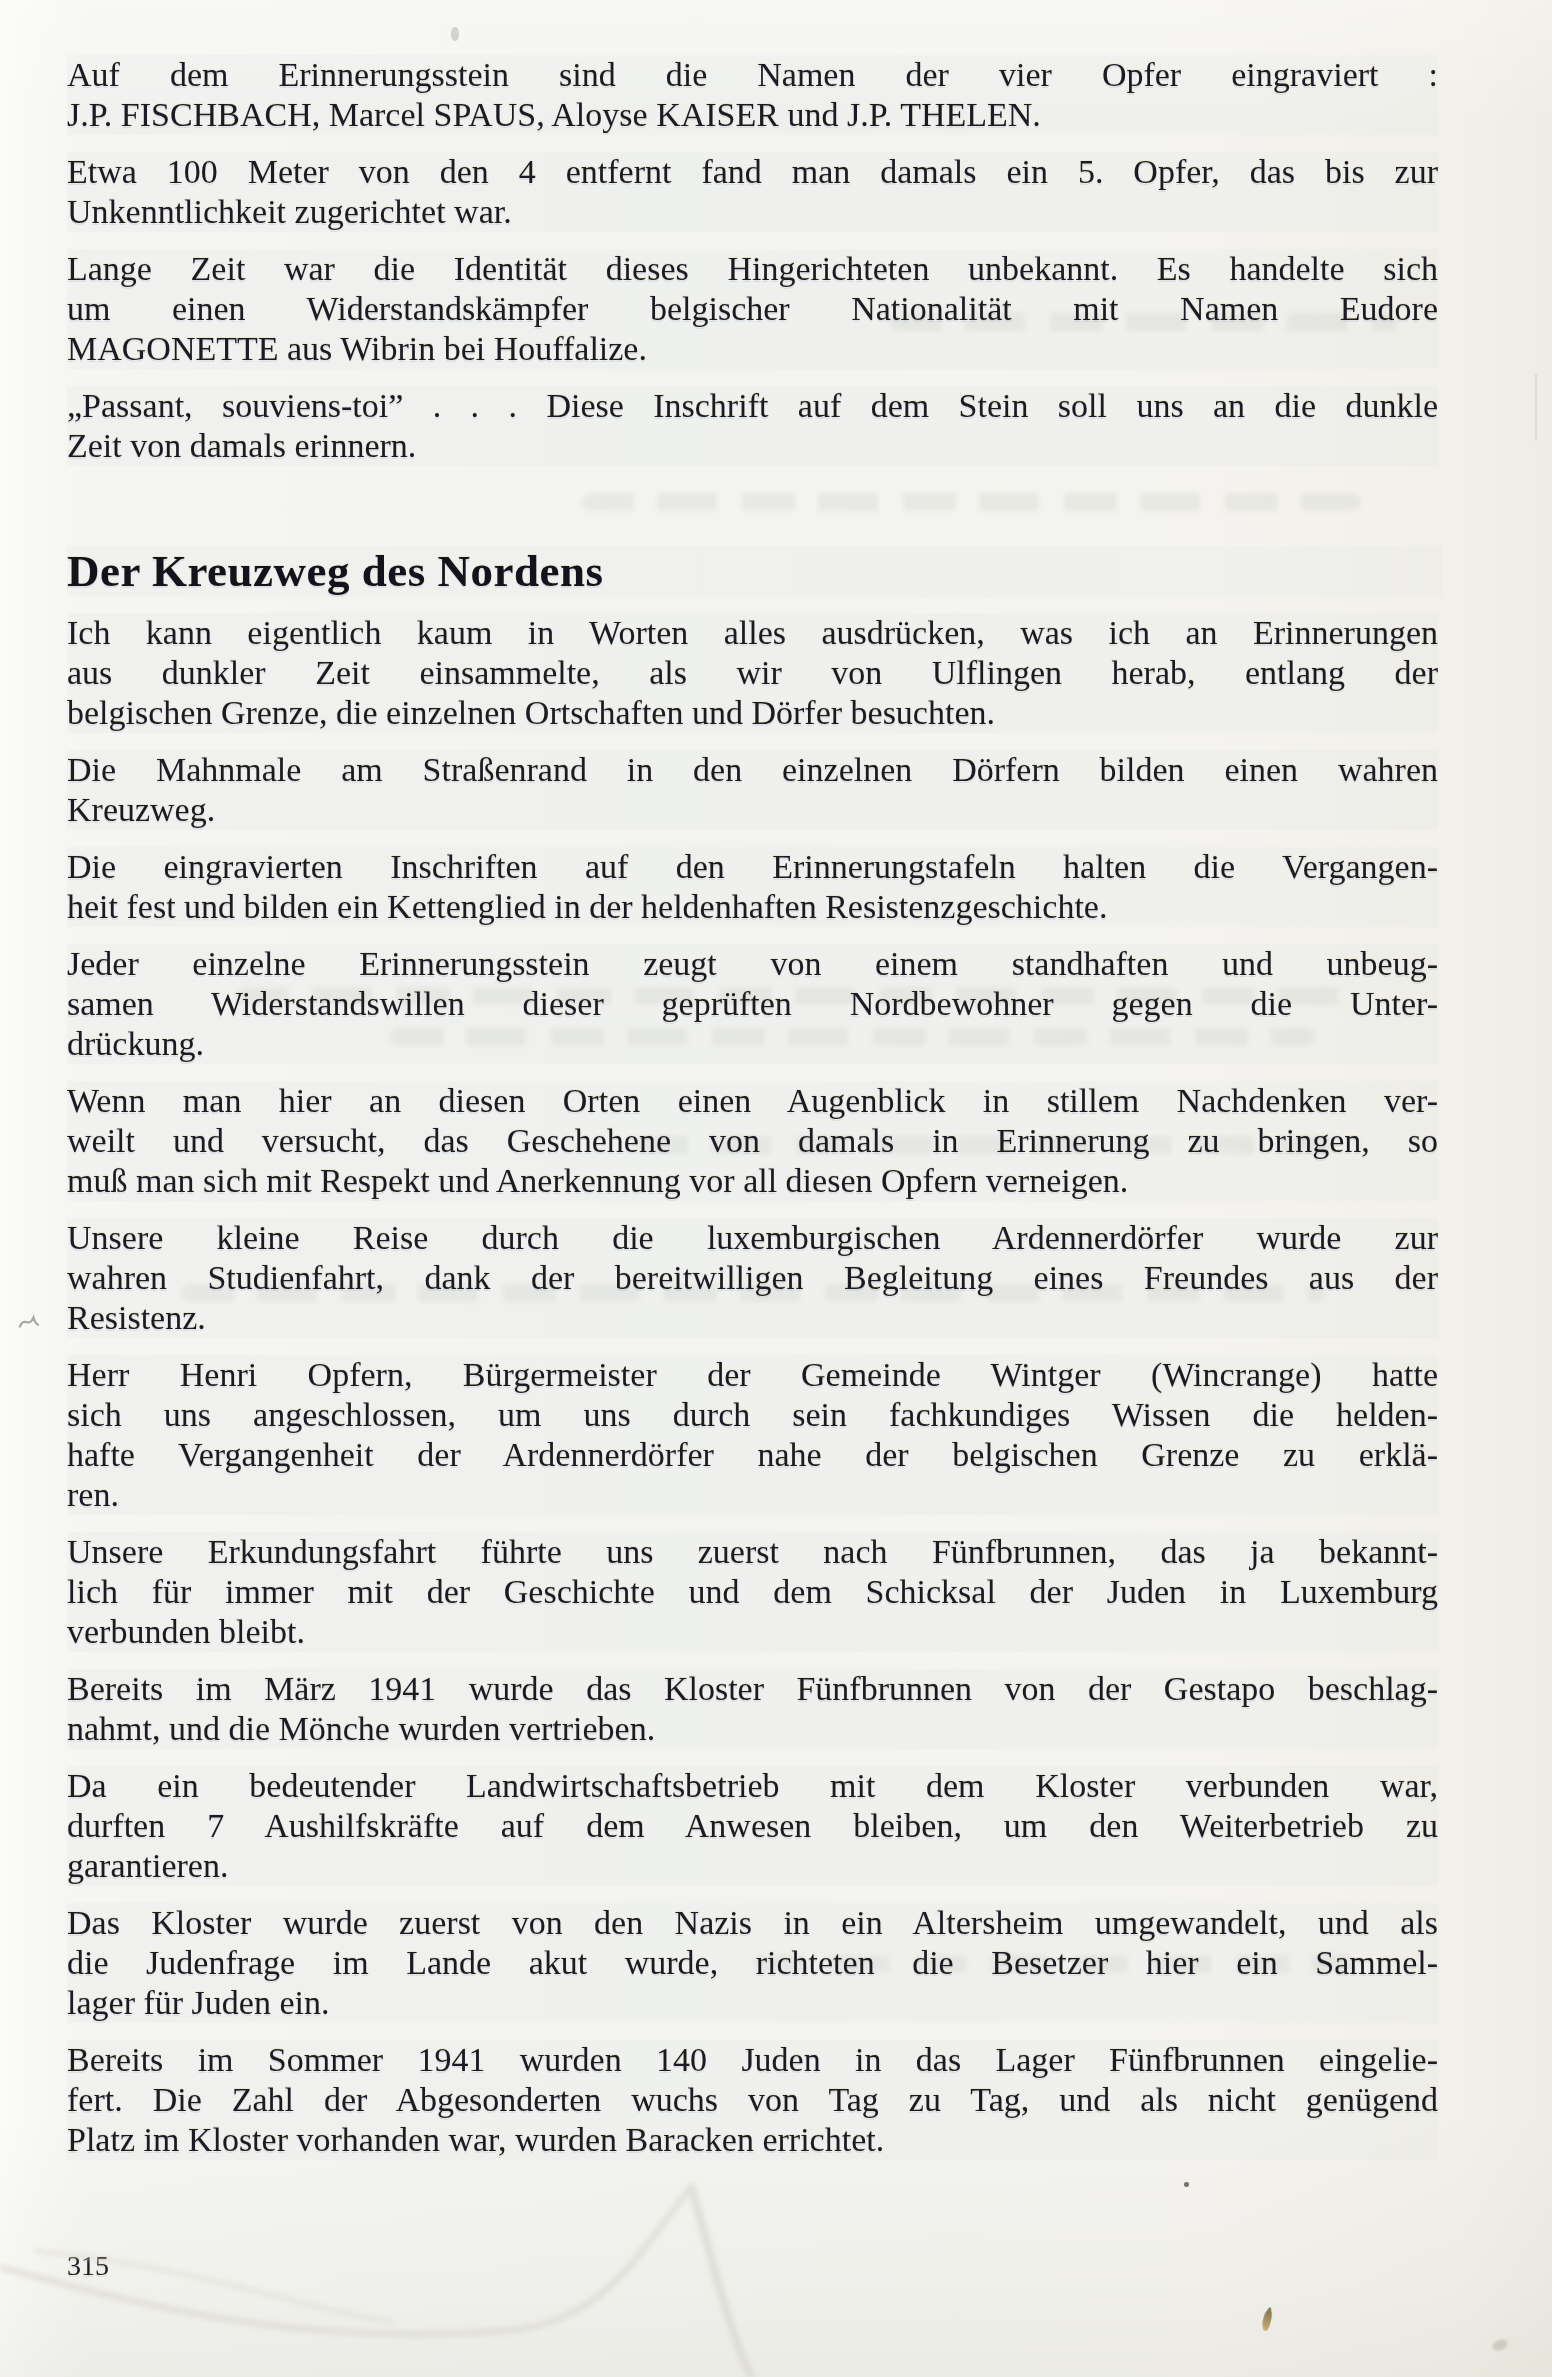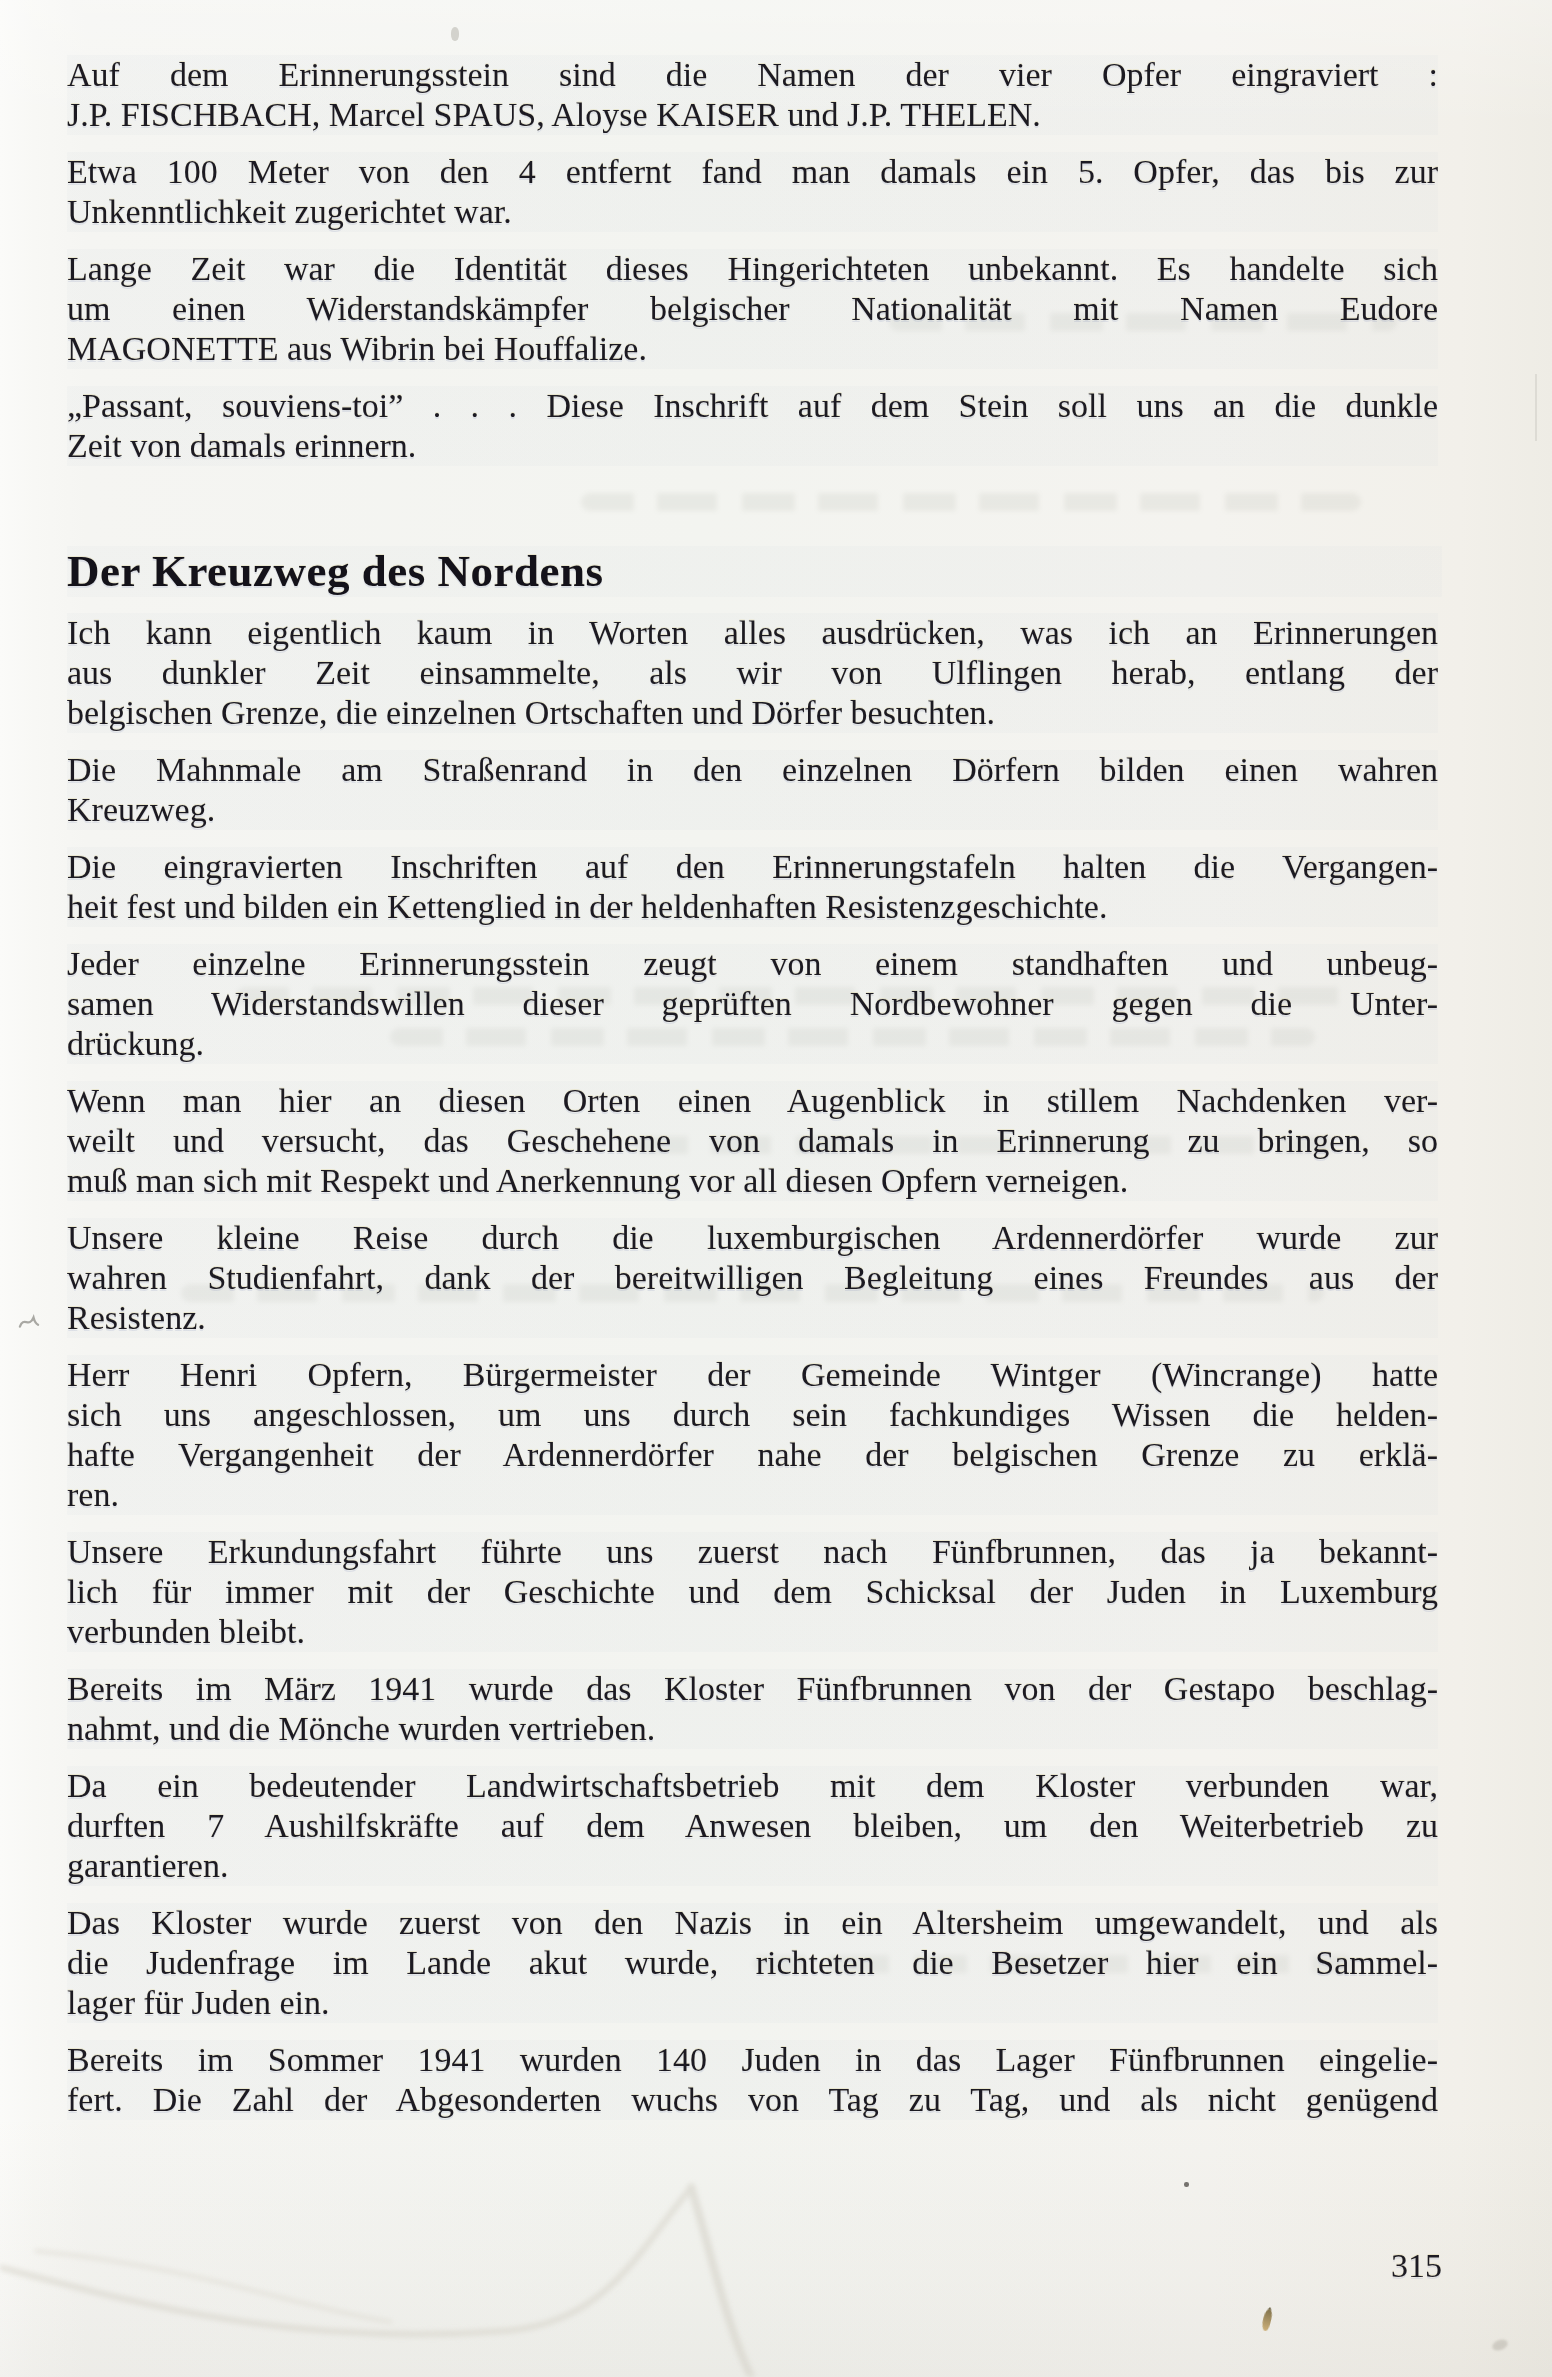--- a/index.html
+++ b/index.html
@@ -29,21 +29,21 @@
   }
   .line.last{text-align-last:left;}
   .heading{
     margin:80px 0 16.3px 0;padding:0;
     font-size:45px;line-height:51px;font-weight:700;
     color:var(--heading-ink,#14121a);letter-spacing:0.5px;
     background:linear-gradient(rgba(205,213,219,.10),rgba(205,213,219,.10));
   }
   .page-number{
     position:absolute;left:67px;top:2246px;width:1375px;
-    text-align:right;font-size:34px;line-height:40px;
+    text-align:left;font-size:28px;line-height:40px;
     color:var(--ink,#1c1a22);
     text-shadow:0 -0.9px 0 rgba(198,174,42,.16), 0 1.8px 0 rgba(45,70,150,.10);
   }
   
   .ghost{
     position:absolute;height:18px;border-radius:9px;opacity:.09;filter:blur(2.7px);
     background:repeating-linear-gradient(90deg,#7c8070 0 53px,transparent 53px 76px,#7c8070 76px 136px,transparent 136px 161px);
   }
   .speck-top{position:absolute;left:451px;top:27px;width:8.2px;height:13.6px;background:#b8b6ae;border-radius:45%;opacity:.55;filter:blur(0.5px);}
   .dot-bottom{position:absolute;left:1184px;top:2182px;width:4.5px;height:4.5px;background:#55534e;border-radius:50%;opacity:.8;}
@@ -137,20 +137,21 @@
         <span class="line last">garantieren.</span>
       </p>
       <p class="para">
         <span class="line">Das Kloster wurde zuerst von den Nazis in ein Altersheim umgewandelt, und als</span>
         <span class="line">die Judenfrage im Lande akut wurde, richteten die Besetzer hier ein Sammel-</span>
         <span class="line last">lager für Juden ein.</span>
       </p>
       <p class="para">
         <span class="line">Bereits im Sommer 1941 wurden 140 Juden in das Lager Fünfbrunnen eingelie-</span>
         <span class="line">fert. Die Zahl der Abgesonderten wuchs von Tag zu Tag, und als nicht genügend</span>
+        <span class="line last">Platz im Kloster vorhanden war, wurden Baracken errichtet.</span>
       </p>
     </section>
 
   <div class="page-number">315</div>
 
   <div class="speck-top"></div>
   <div class="dot-bottom"></div>
   <div class="fleck-brown"></div>
   <div class="fleck-gray"></div>
   <div class="crease"></div>

